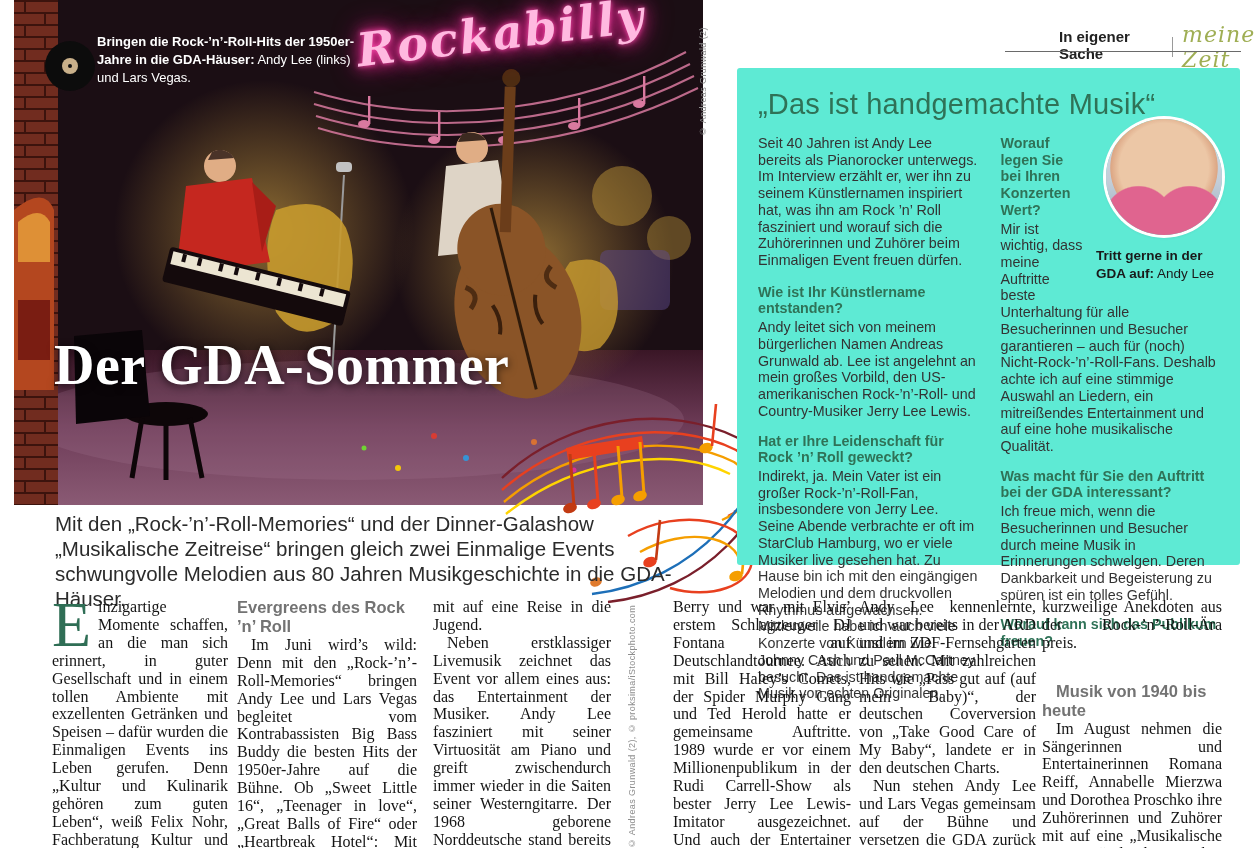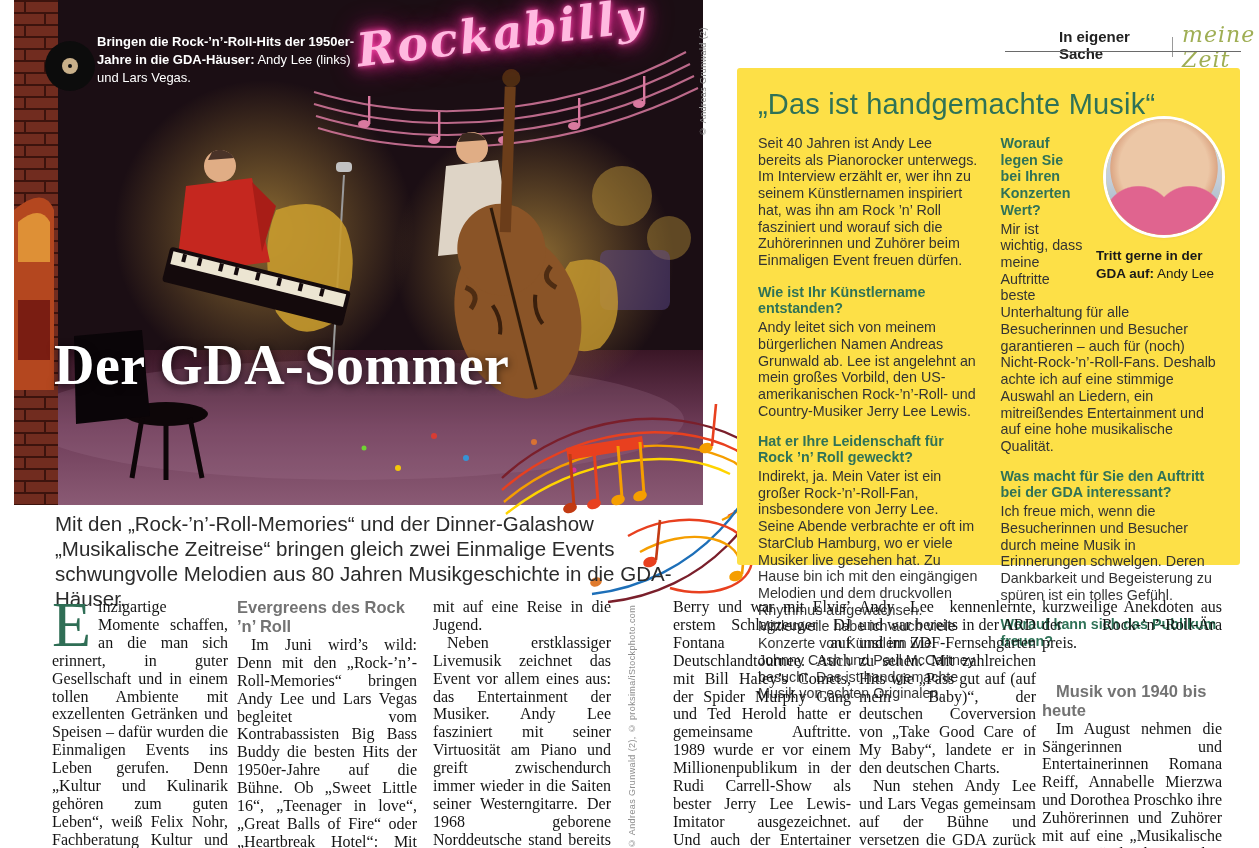--- a/index.html
+++ b/index.html
@@ -31,21 +31,21 @@
   .swirl{position:absolute;left:500px;top:386px;}
 
   
   .miniheader{position:absolute;left:1059px;top:22px;width:236px;display:flex;align-items:baseline;}
   .miniheader .sec{font-weight:bold;font-size:15px;color:#222;}
   .miniheader .sep{border-left:1.5px solid #9a9a9a;height:20px;margin:0 9px;align-self:center;}
   .miniheader .brand{font-family:"DejaVu Serif",serif;font-style:italic;font-size:22px;color:#9fae54;letter-spacing:1px;}
   .miniheader-rule{position:absolute;left:1005px;top:51px;width:236px;border-top:1.5px solid #6a6a6a;}
 
   
-  .ibox{position:absolute;left:737px;top:68px;width:503px;height:497px;background:#fde047;border-radius:3px;
+  .ibox{position:absolute;left:737px;top:68px;width:503px;height:497px;background:#5eead4;border-radius:3px;
         box-sizing:border-box;padding:18px 20px 16px 21px;}
   .ibox h2{margin:2px 0 14px 0;font-size:29px;font-weight:normal;color:#2f7257;letter-spacing:.2px;}
   .ibox-cols{display:flex;gap:23px;justify-content:space-between;}
   .icol{width:227px;font-size:14.3px;line-height:1.17;color:#333;}
   .icol p{margin:0;}
   .icol .intro{margin-bottom:15px;}
   .icol .q{font-weight:bold;color:#2f7257;margin-top:13px;}
   .icol .q.first{margin-top:0;}
   .icol .a{margin-top:2px;}
 

